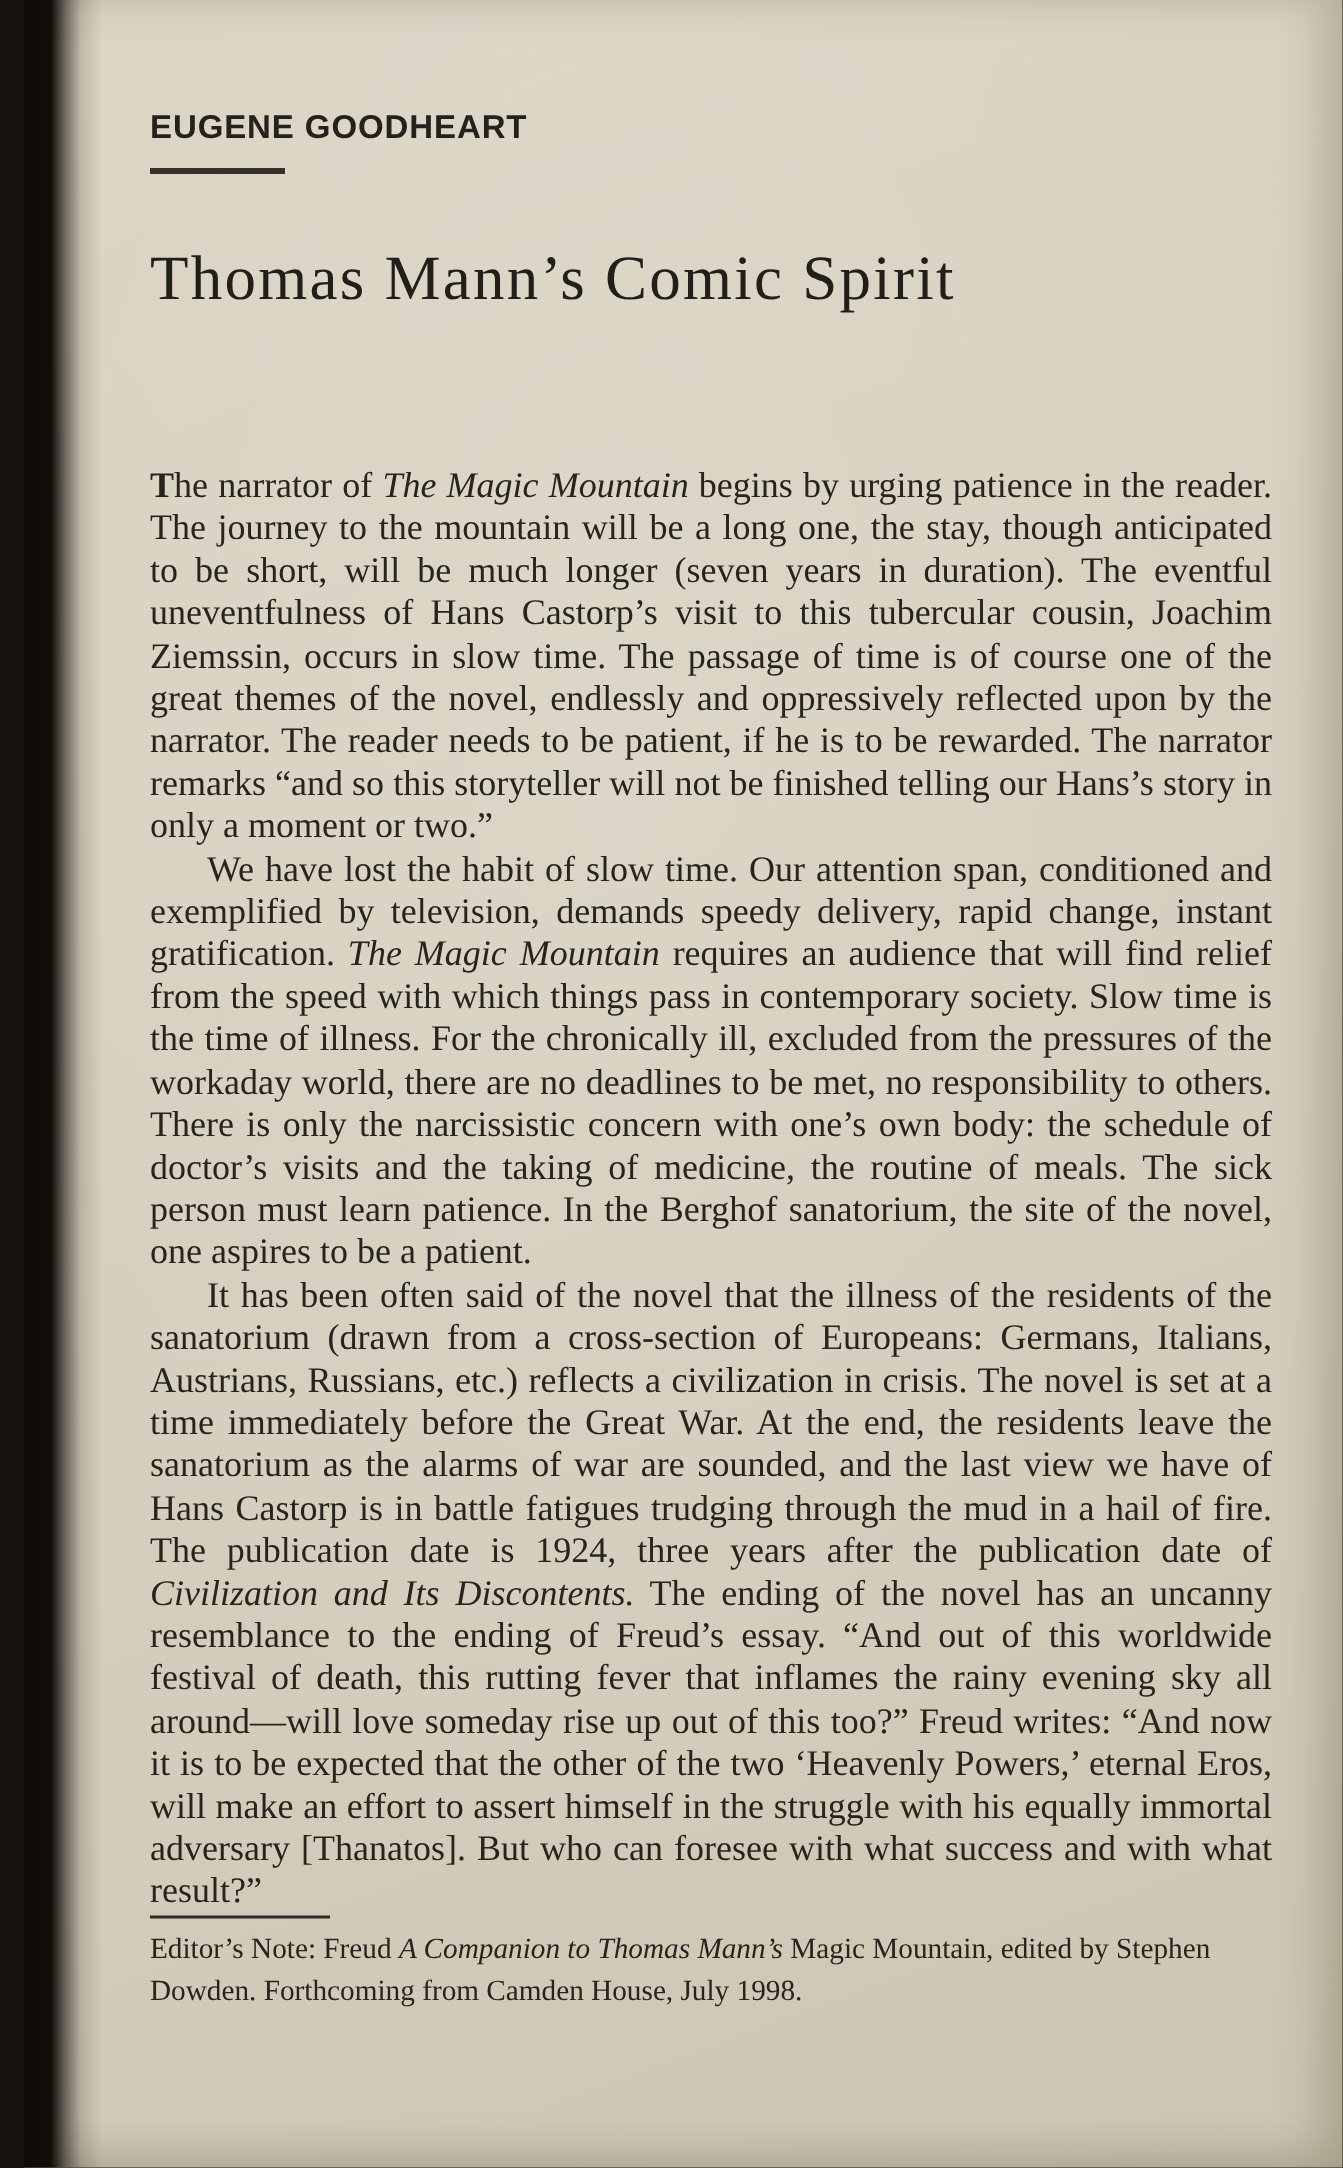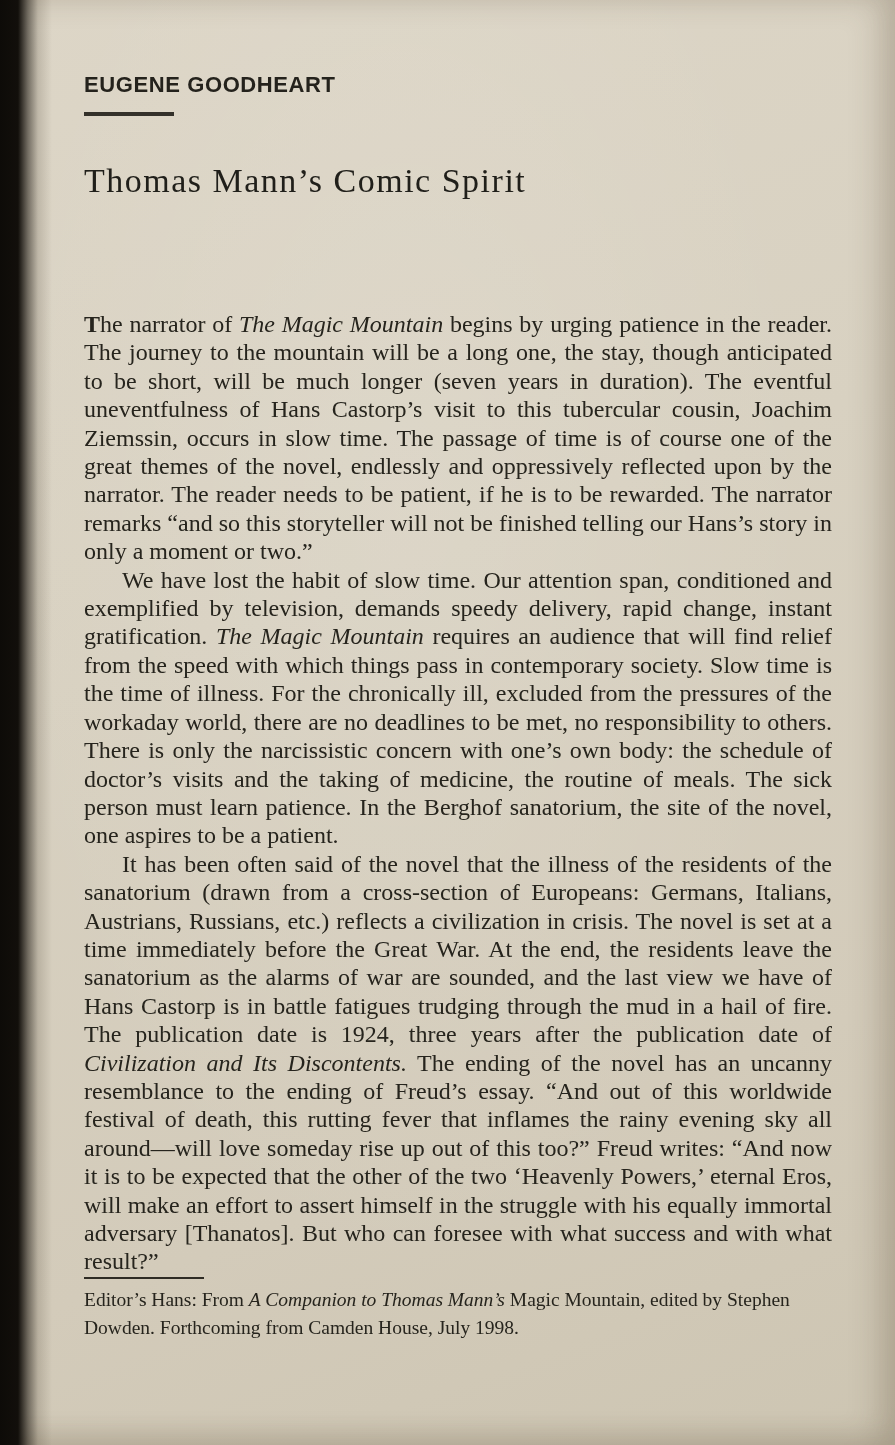--- a/index.html
+++ b/index.html
@@ -1,21 +1,21 @@
 <!DOCTYPE html>
 <html><head>
 <meta charset="utf-8">
 <style>
   html,body{margin:0;padding:0;}
   body{
     width:895px;height:1445px;position:relative;overflow:hidden;
     background:#15120d;
     font-family:"Liberation Serif", serif;
   }
-  .scan{position:absolute;inset:0;}
+  .scan{position:absolute;inset:0;margin-left:16px;}
   .paper{
     position:absolute;inset:0;
     background:
       radial-gradient(ellipse at 45% 35%, rgba(255,255,255,0.10), rgba(0,0,0,0) 60%),
       linear-gradient(160deg, #ddd6c7 0%, #d8d1c1 40%, #d3cbba 75%, #cdc5b2 100%);
     box-shadow: inset -18px 0 30px rgba(70,58,35,0.18), inset 0 -12px 24px rgba(70,58,35,0.12);
   }
   .gutter{
     position:absolute;left:0;top:0;bottom:0;width:52px;
     background:linear-gradient(to right,#0d0b08 0px,#120f0b 18px,rgba(30,25,18,0.55) 28px,rgba(60,50,35,0.18) 38px,rgba(0,0,0,0) 52px);
@@ -24,21 +24,21 @@
     position:absolute;left:84px;top:72px;
     font-family:"Liberation Sans", sans-serif;
     font-weight:700;font-size:22px;letter-spacing:0.6px;color:#24221c;
   }
   .author-rule{
     position:absolute;left:84px;top:112px;width:90px;height:4px;background:#34312a;
   }
   .title{
     position:absolute;left:84px;top:162px;margin:0;
     font-family:"Liberation Serif", serif;
-    font-weight:400;font-size:34px;letter-spacing:1.5px;color:#201f1a;
+    font-weight:400;font-size:42px;letter-spacing:1.5px;color:#201f1a;
   }
   .body{
     position:absolute;left:84px;top:310px;width:748px;color:#26241d;
   }
   .para{
     margin:0;font-size:24px;line-height:28.4px;text-align:justify;
     text-justify:inter-word;
   }
   .para.indent{text-indent:38px;}
   .it{font-style:italic;text-align:center;}
@@ -64,17 +64,17 @@
     <h1 class="title">Thomas Mann’s Comic Spirit</h1>
 
     <div class="body">
         <p class="para"><span class="bold">T</span><span>he narrator of </span><span class="it">The Magic Mountain</span><span> begins by urging patience in the reader. The journey to the mountain will be a long one, the stay, though anticipated to be short, will be much longer (seven years in duration). The eventful uneventfulness of Hans Castorp’s visit to this tubercular cousin, Joachim Ziemssin, occurs in slow time. The passage of time is of course one of the great themes of the novel, endlessly and oppressively reflected upon by the narrator. The reader needs to be patient, if he is to be rewarded. The narrator remarks “and so this storyteller will not be finished telling our Hans’s story in only a moment or two.”</span></p>
         <p class="para indent"><span>We have lost the habit of slow time. Our attention span, conditioned and exemplified by television, demands speedy delivery, rapid change, instant gratification. </span><span class="it">The Magic Mountain</span><span> requires an audience that will find relief from the speed with which things pass in contemporary society. Slow time is the time of illness. For the chronically ill, excluded from the pressures of the workaday world, there are no deadlines to be met, no responsibility to others. There is only the narcissistic concern with one’s own body: the schedule of doctor’s visits and the taking of medicine, the routine of meals. The sick person must learn patience. In the Berghof sanatorium, the site of the novel, one aspires to be a patient.</span></p>
         <p class="para indent"><span>It has been often said of the novel that the illness of the residents of the sanatorium (drawn from a cross-section of Europeans: Germans, Italians, Austrians, Russians, etc.) reflects a civilization in crisis. The novel is set at a time immediately before the Great War. At the end, the residents leave the sanatorium as the alarms of war are sounded, and the last view we have of Hans Castorp is in battle fatigues trudging through the mud in a hail of fire. The publication date is 1924, three years after the publication date of </span><span class="it">Civilization and Its Discontents.</span><span> The ending of the novel has an uncanny resemblance to the ending of Freud’s essay. “And out of this worldwide festival of death, this rutting fever that inflames the rainy evening sky all around—will love someday rise up out of this too?” Freud writes: “And now it is to be expected that the other of the two ‘Heavenly Powers,’ eternal Eros, will make an effort to assert himself in the struggle with his equally immortal adversary [Thanatos]. But who can foresee with what success and with what result?”</span></p>
       </div>
 
     <div class="foot-rule"></div>
 
-    <p class="footnote"><span>Editor’s Hans: From </span><span class="it">A Companion to Thomas Mann’s</span><span> Magic Mountain, edited by Stephen Dowden. Forthcoming from Camden House, July 1998.</span></p>
+    <p class="footnote"><span>Editor’s Note: Freud </span><span class="it">A Companion to Thomas Mann’s</span><span> Magic Mountain, edited by Stephen Dowden. Forthcoming from Camden House, July 1998.</span></p>
 
   </div>
   <div class="gutter"></div>
 </div>
 
 </body></html>

